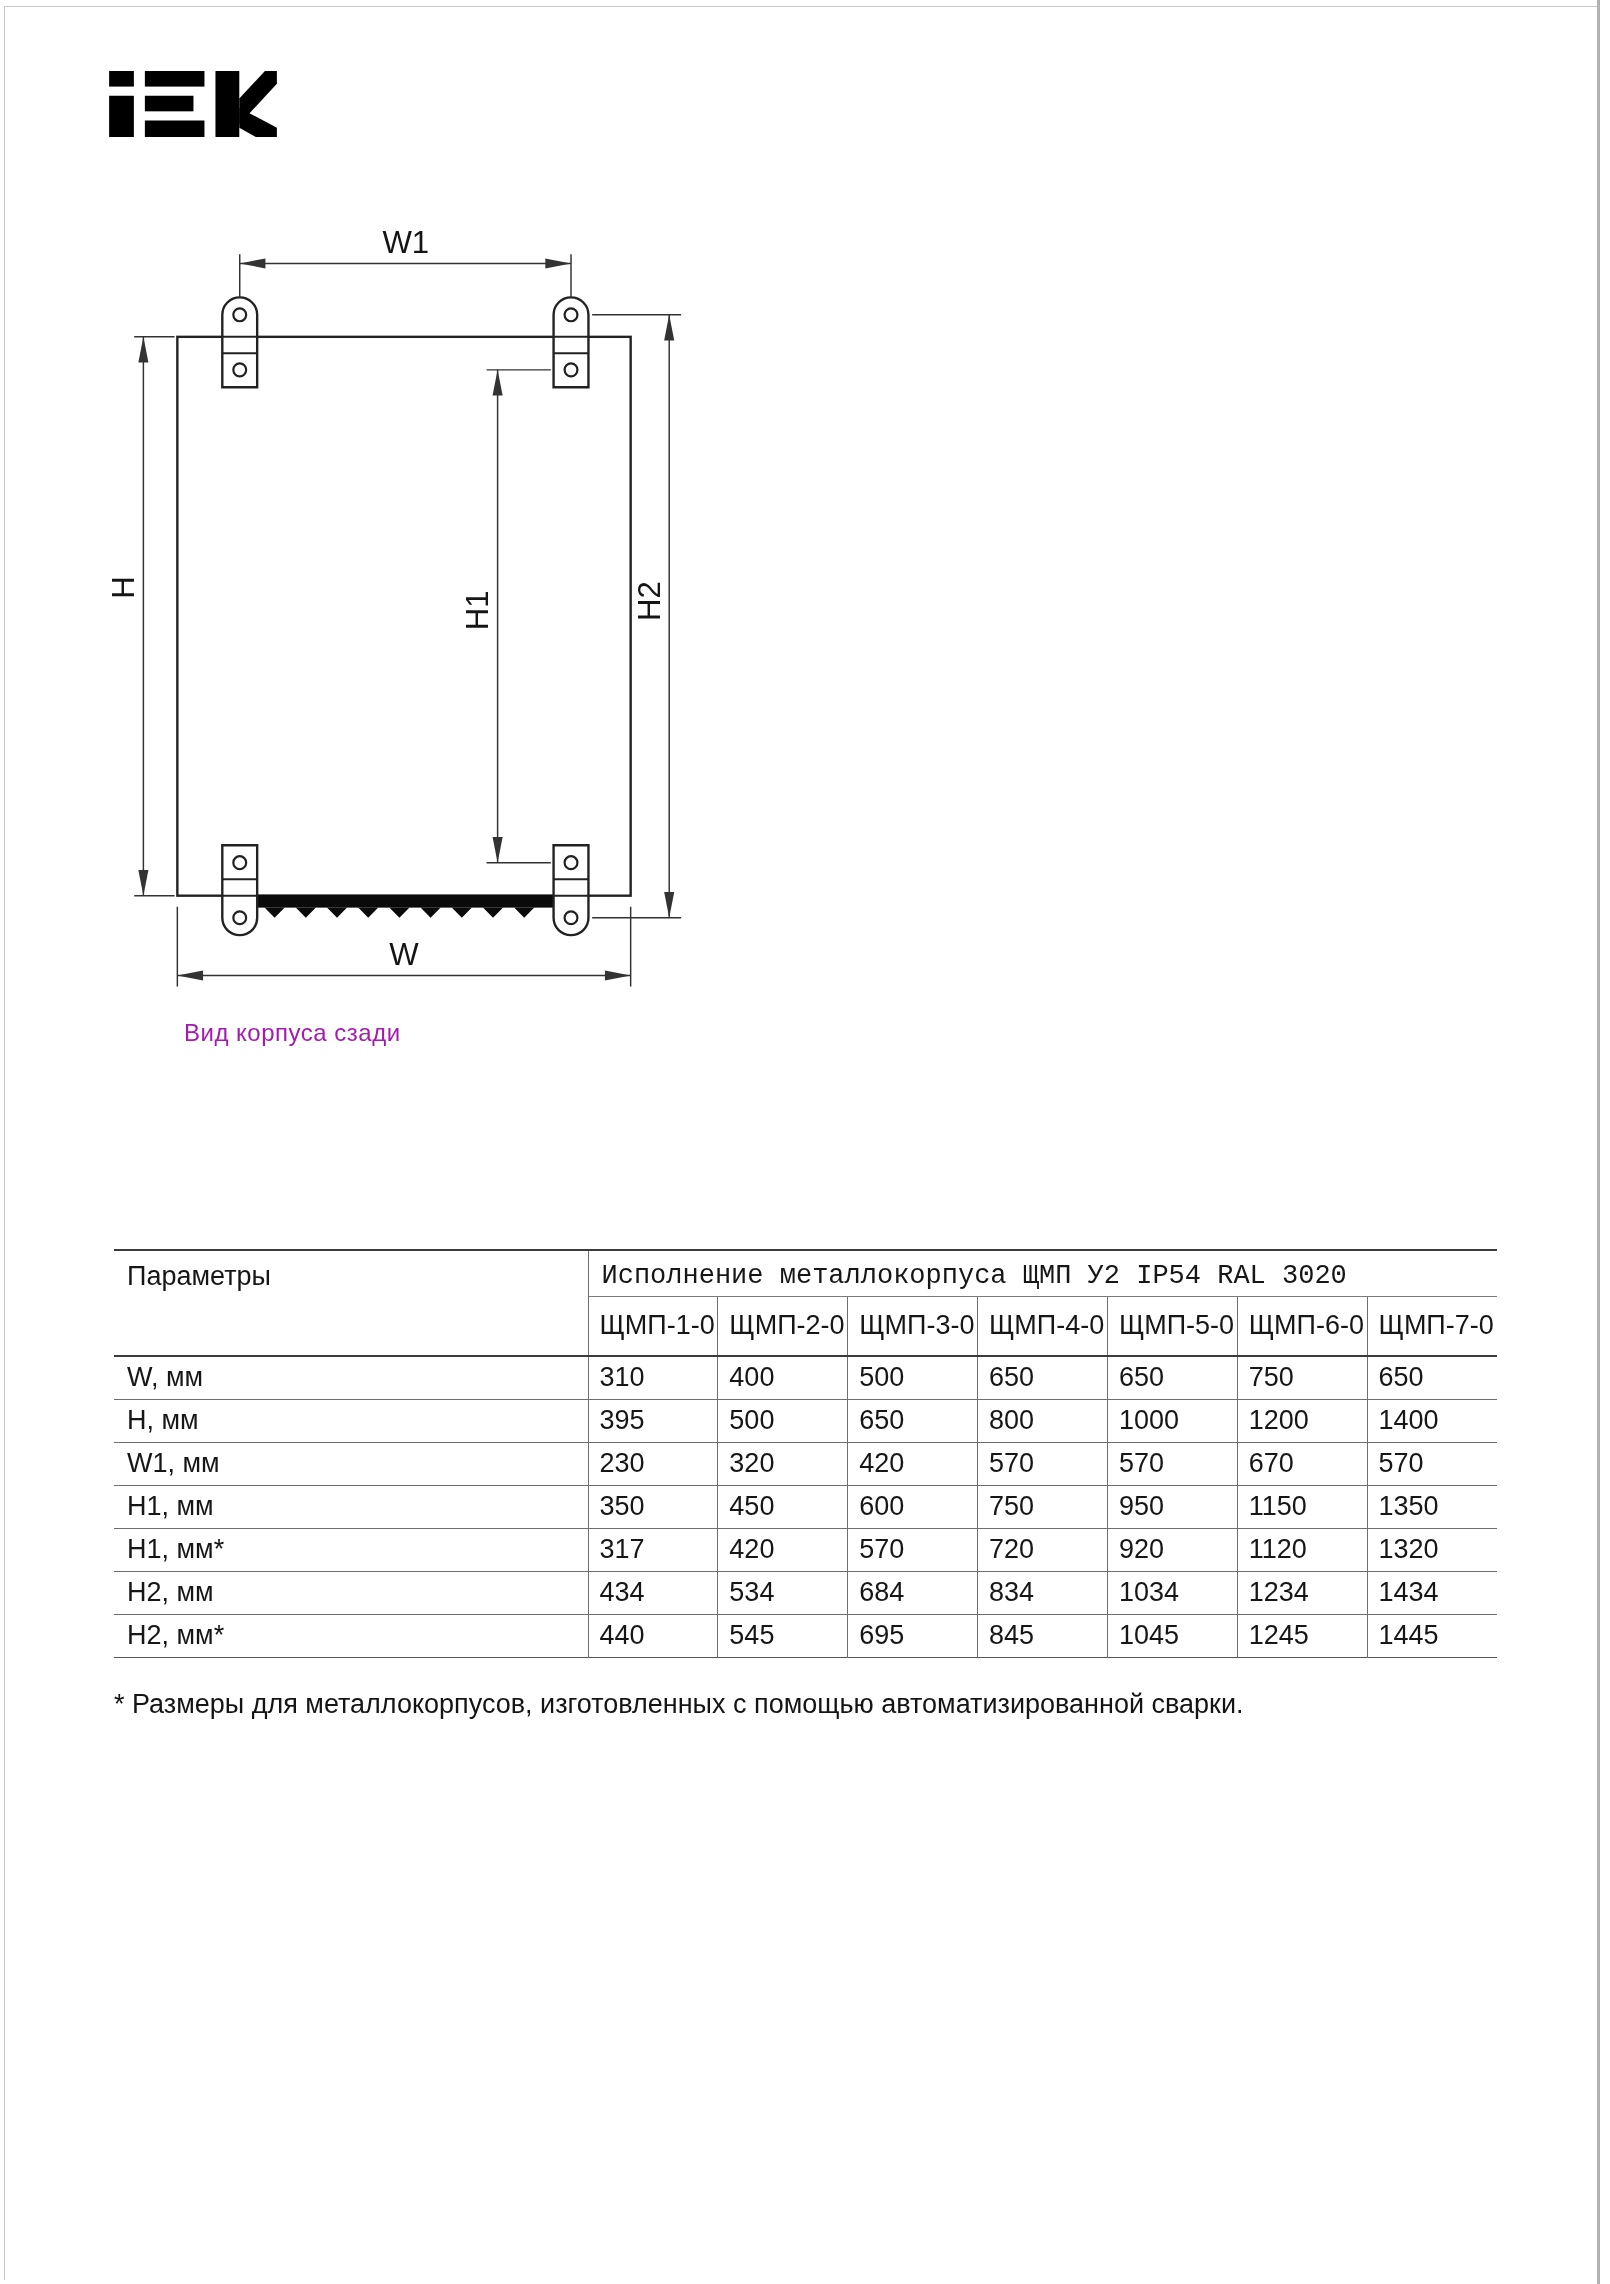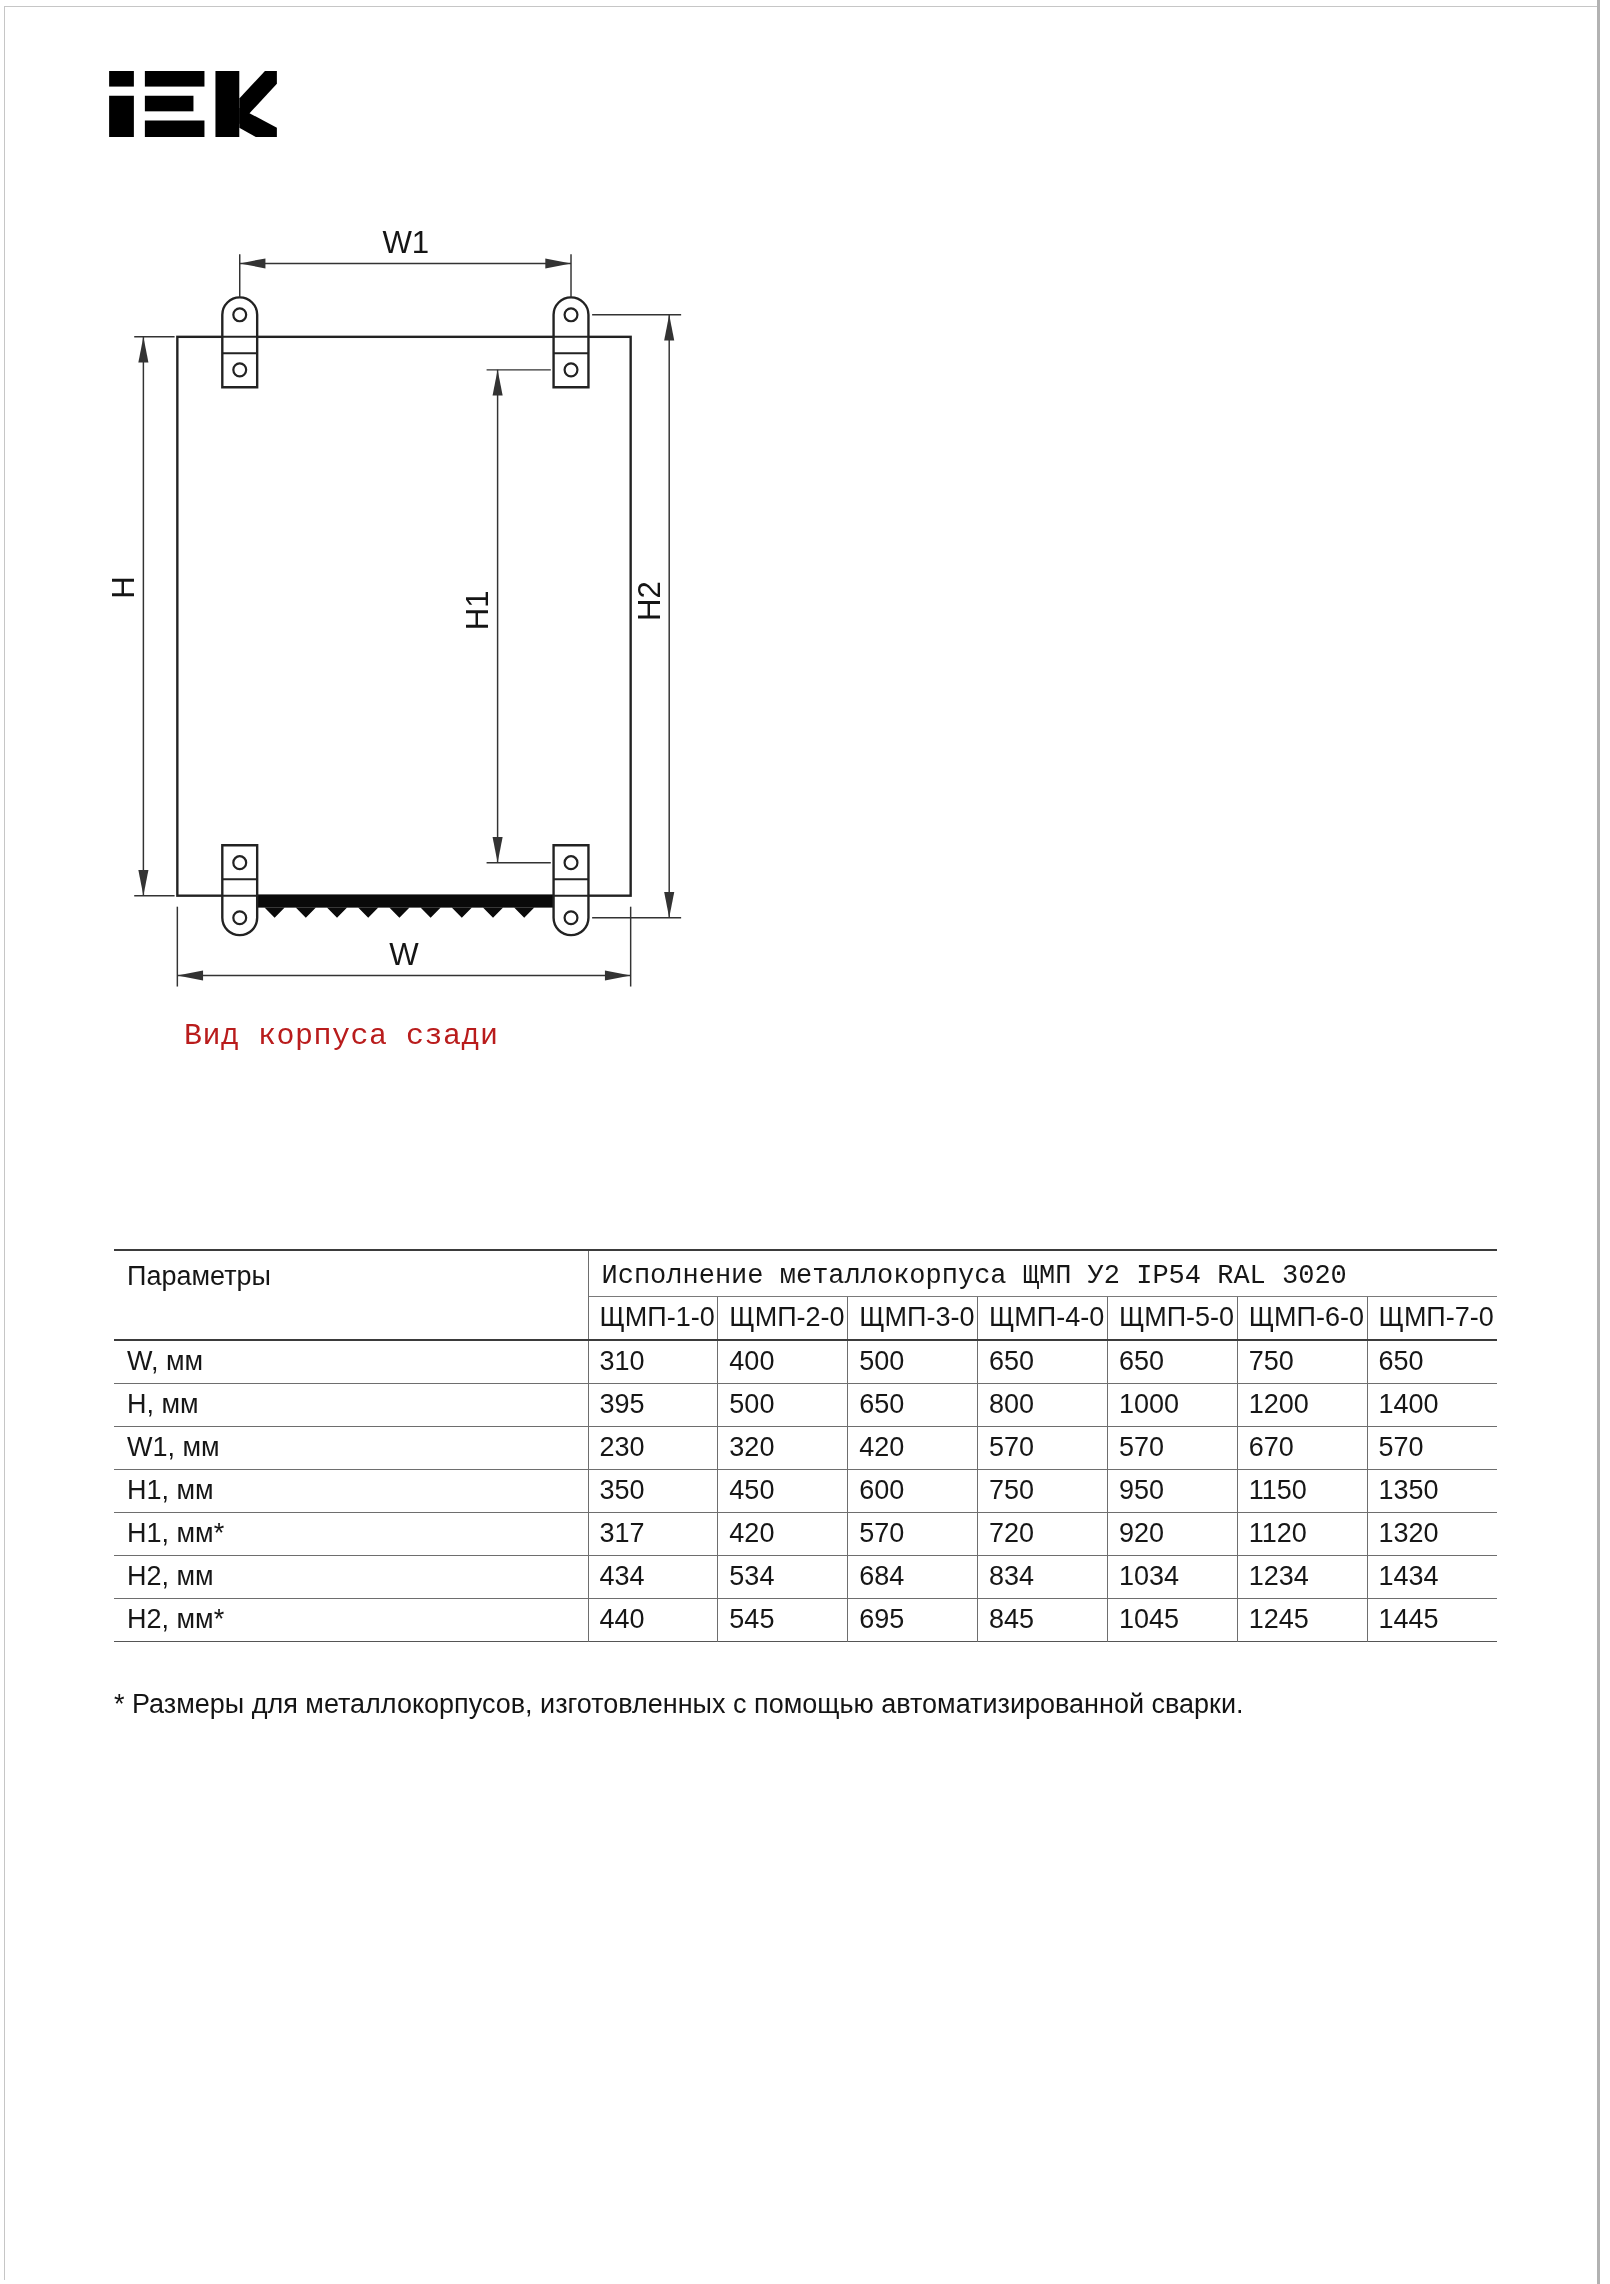--- a/index.html
+++ b/index.html
@@ -12,42 +12,42 @@
   .edge-left  { left:3.7px; top:5.5px; width:0.9px; height:2274px; }
   .edge-top   { left:3.7px; top:5.5px; width:1595px; height:0.9px; }
   .edge-right { left:1597px; top:0px; width:2.8px; height:2285px; background:#b2b2b2; }
 
   .logo { position:absolute; left:109px; top:71px; width:168px; height:66px; }
 
   .diagram { position:absolute; left:92px; top:220px; width:624px; height:854px; }
 
   .caption {
     position:absolute; left:184px; top:1019px;
-    font-size:30px; color:#b91c1c; letter-spacing:0.5px;font-family:Liberation Mono, monospace;
+    font-size:24px; color:#a21caf; letter-spacing:0.5px;
   }
 
   table.spec {
     position:absolute; left:114px; top:1249px; width:1383px;
     border-collapse:collapse; table-layout:fixed;
     font-size:27px; color:#161616;
     border-top:2.8px solid #3b3b3b;
     border-bottom:1.8px solid #555;
   }
   table.spec th, table.spec td { font-weight:normal; text-align:left; }
   th.param {
     vertical-align:top; padding:10px 0 0 13px; height:46px;
     border-right:1.8px solid #6e6e6e;
   }
   th.group {
     vertical-align:top; padding:10px 0 0 13px; height:46px;
     border-bottom:1.8px solid #7a7a7a;
     font-family:Liberation Mono, monospace;
   }
   tr.cols th {
-    height:44px; padding:3.7px 0 3.7px 11px;
+    height:60px; padding:3.7px 0 3.7px 11px;
     border-right:1.8px solid #6e6e6e;
   }
   tr.cols th:last-child { border-right:none; }
   tr.cols { border-bottom:2.8px solid #3b3b3b; }
   tbody.data tr { border-bottom:1.8px solid #6e6e6e; }
   tbody.data tr:last-child { border-bottom:none; }
   tbody.data td { height:43px; padding:3.7px 0 3.7px 11px; border-right:1.8px solid #6e6e6e; }
   tbody.data td:last-child { border-right:none; }
   tbody.data td.lbl { padding-left:13px; }
 

